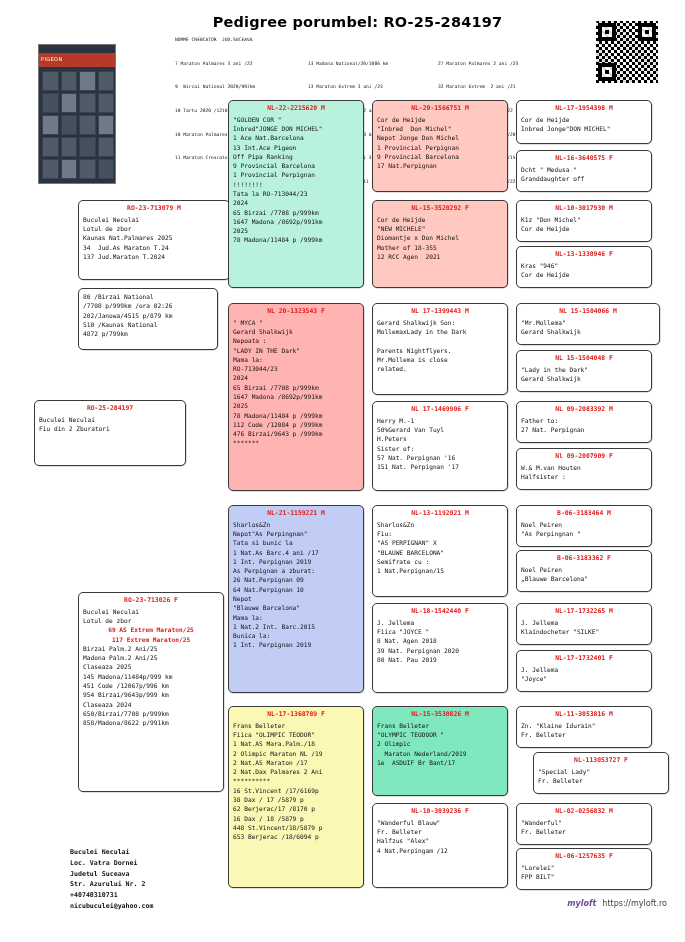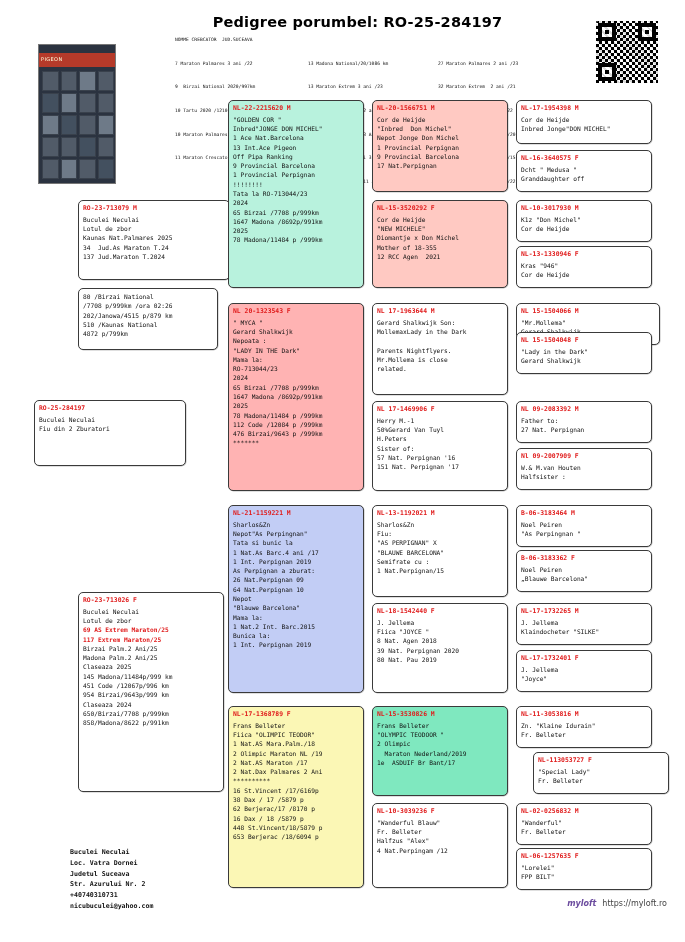--- a/index.html
+++ b/index.html
@@ -70,21 +70,21 @@
     border-radius:5px;
     background:#fff;
     padding:3px 4px;
     overflow:hidden;
     line-height:1.5;
     font-size:6.2px;
     box-shadow:0.5px 0.5px 0 rgba(0,0,0,0.25);
   }
   .card .ring { font-weight:bold; font-size:6.4px; margin-bottom:1px; }
   .card .line { white-space:pre; }
-  .redb { color:#e01b1b; font-weight:bold; }
+  .redb { color:#e01b1b; font-weight:bold;text-align:center; }
   .blk { color:#111; }
 
   .bg-mint  { background:#b8f2dd; }
   .bg-pink  { background:#ffb3b3; }
   .bg-blue  { background:#c2cdf5; }
   .bg-yellow{ background:#fbf7b5; }
   .bg-salmon{ background:#ffc9c2; }
   .bg-white { background:#ffffff; }
   .bg-gmint { background:#7fe8bf; }
 
@@ -285,21 +285,21 @@
   </div>
   <div class="card bg-salmon" style="left:372px; top:200px; width:136px; height:88px;">
     <div class="ring redb">NL-15-3520292 F</div>
     <div class="line blk">Cor de Heijde
 "NEW MICHELE"
 Diomantje x Don Michel
 Mother of 18-355
 12 RCC Agen  2021</div>
   </div>
   <div class="card bg-white" style="left:372px; top:303px; width:136px; height:92px;">
-    <div class="ring redb">NL 17-1963644 M</div>
+    <div class="ring redb">NL 17-1399443 M</div>
     <div class="line blk">Gerard Shalkwijk Son:
 MollemaxLady in the Dark
 
 Parents Nightflyers.
 Mr.Mollema is close
 related.</div>
   </div>
   <div class="card bg-white" style="left:372px; top:401px; width:136px; height:90px;">
     <div class="ring redb">NL 17-1469906 F</div>
     <div class="line blk">Herry M.-1
@@ -360,21 +360,21 @@
   <div class="card bg-white" style="left:516px; top:246px; width:136px; height:42px;">
     <div class="ring redb">NL-13-1330946 F</div>
     <div class="line blk">Kras "946"
 Cor de Heijde</div>
   </div>
   <div class="card bg-white" style="left:516px; top:303px; width:144px; height:42px;">
     <div class="ring redb">NL 15-1504066 M</div>
     <div class="line blk">"Mr.Mollema"
 Gerard Shalkwijk</div>
   </div>
-  <div class="card bg-white" style="left:516px; top:332px; width:136px; height:42px;">
+  <div class="card bg-white" style="left:516px; top:350px; width:136px; height:42px;">
     <div class="ring redb">NL 15-1504048 F</div>
     <div class="line blk">"Lady in the Dark"
 Gerard Shalkwijk</div>
   </div>
   <div class="card bg-white" style="left:516px; top:401px; width:136px; height:42px;">
     <div class="ring redb">NL 09-2083392 M</div>
     <div class="line blk">Father to:
 27 Nat. Perpignan</div>
   </div>
   <div class="card bg-white" style="left:516px; top:448px; width:136px; height:42px;">

